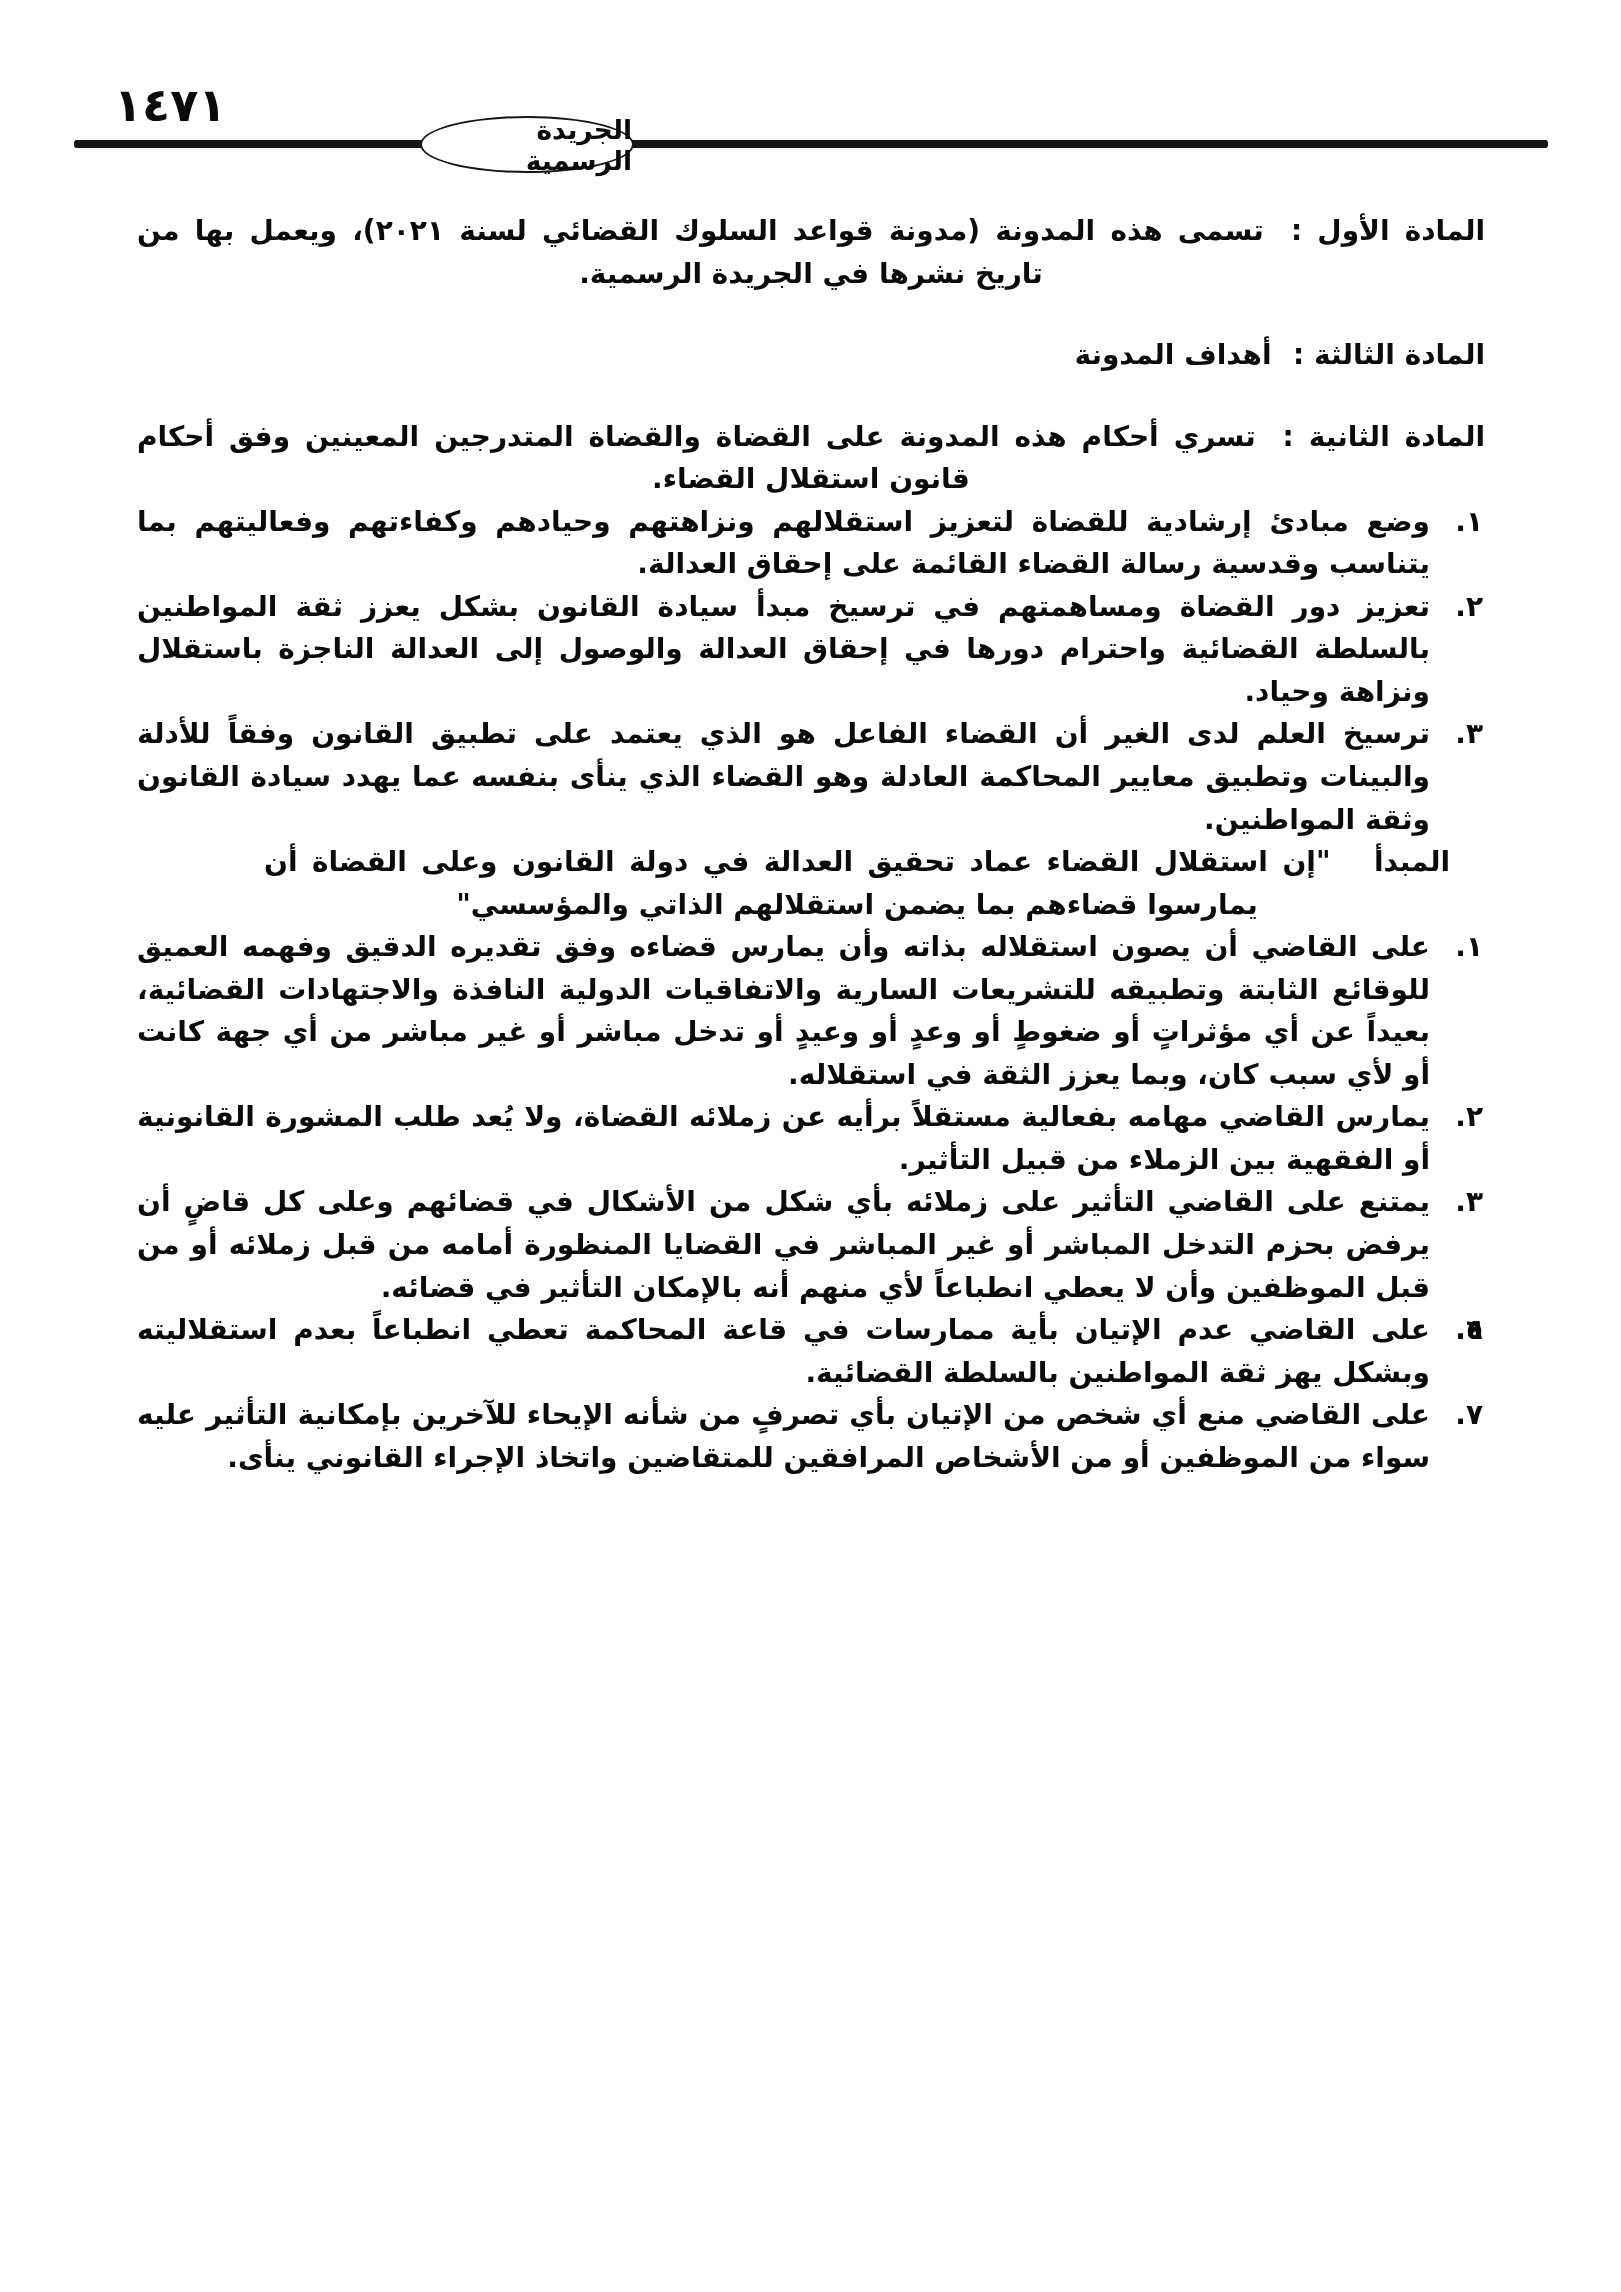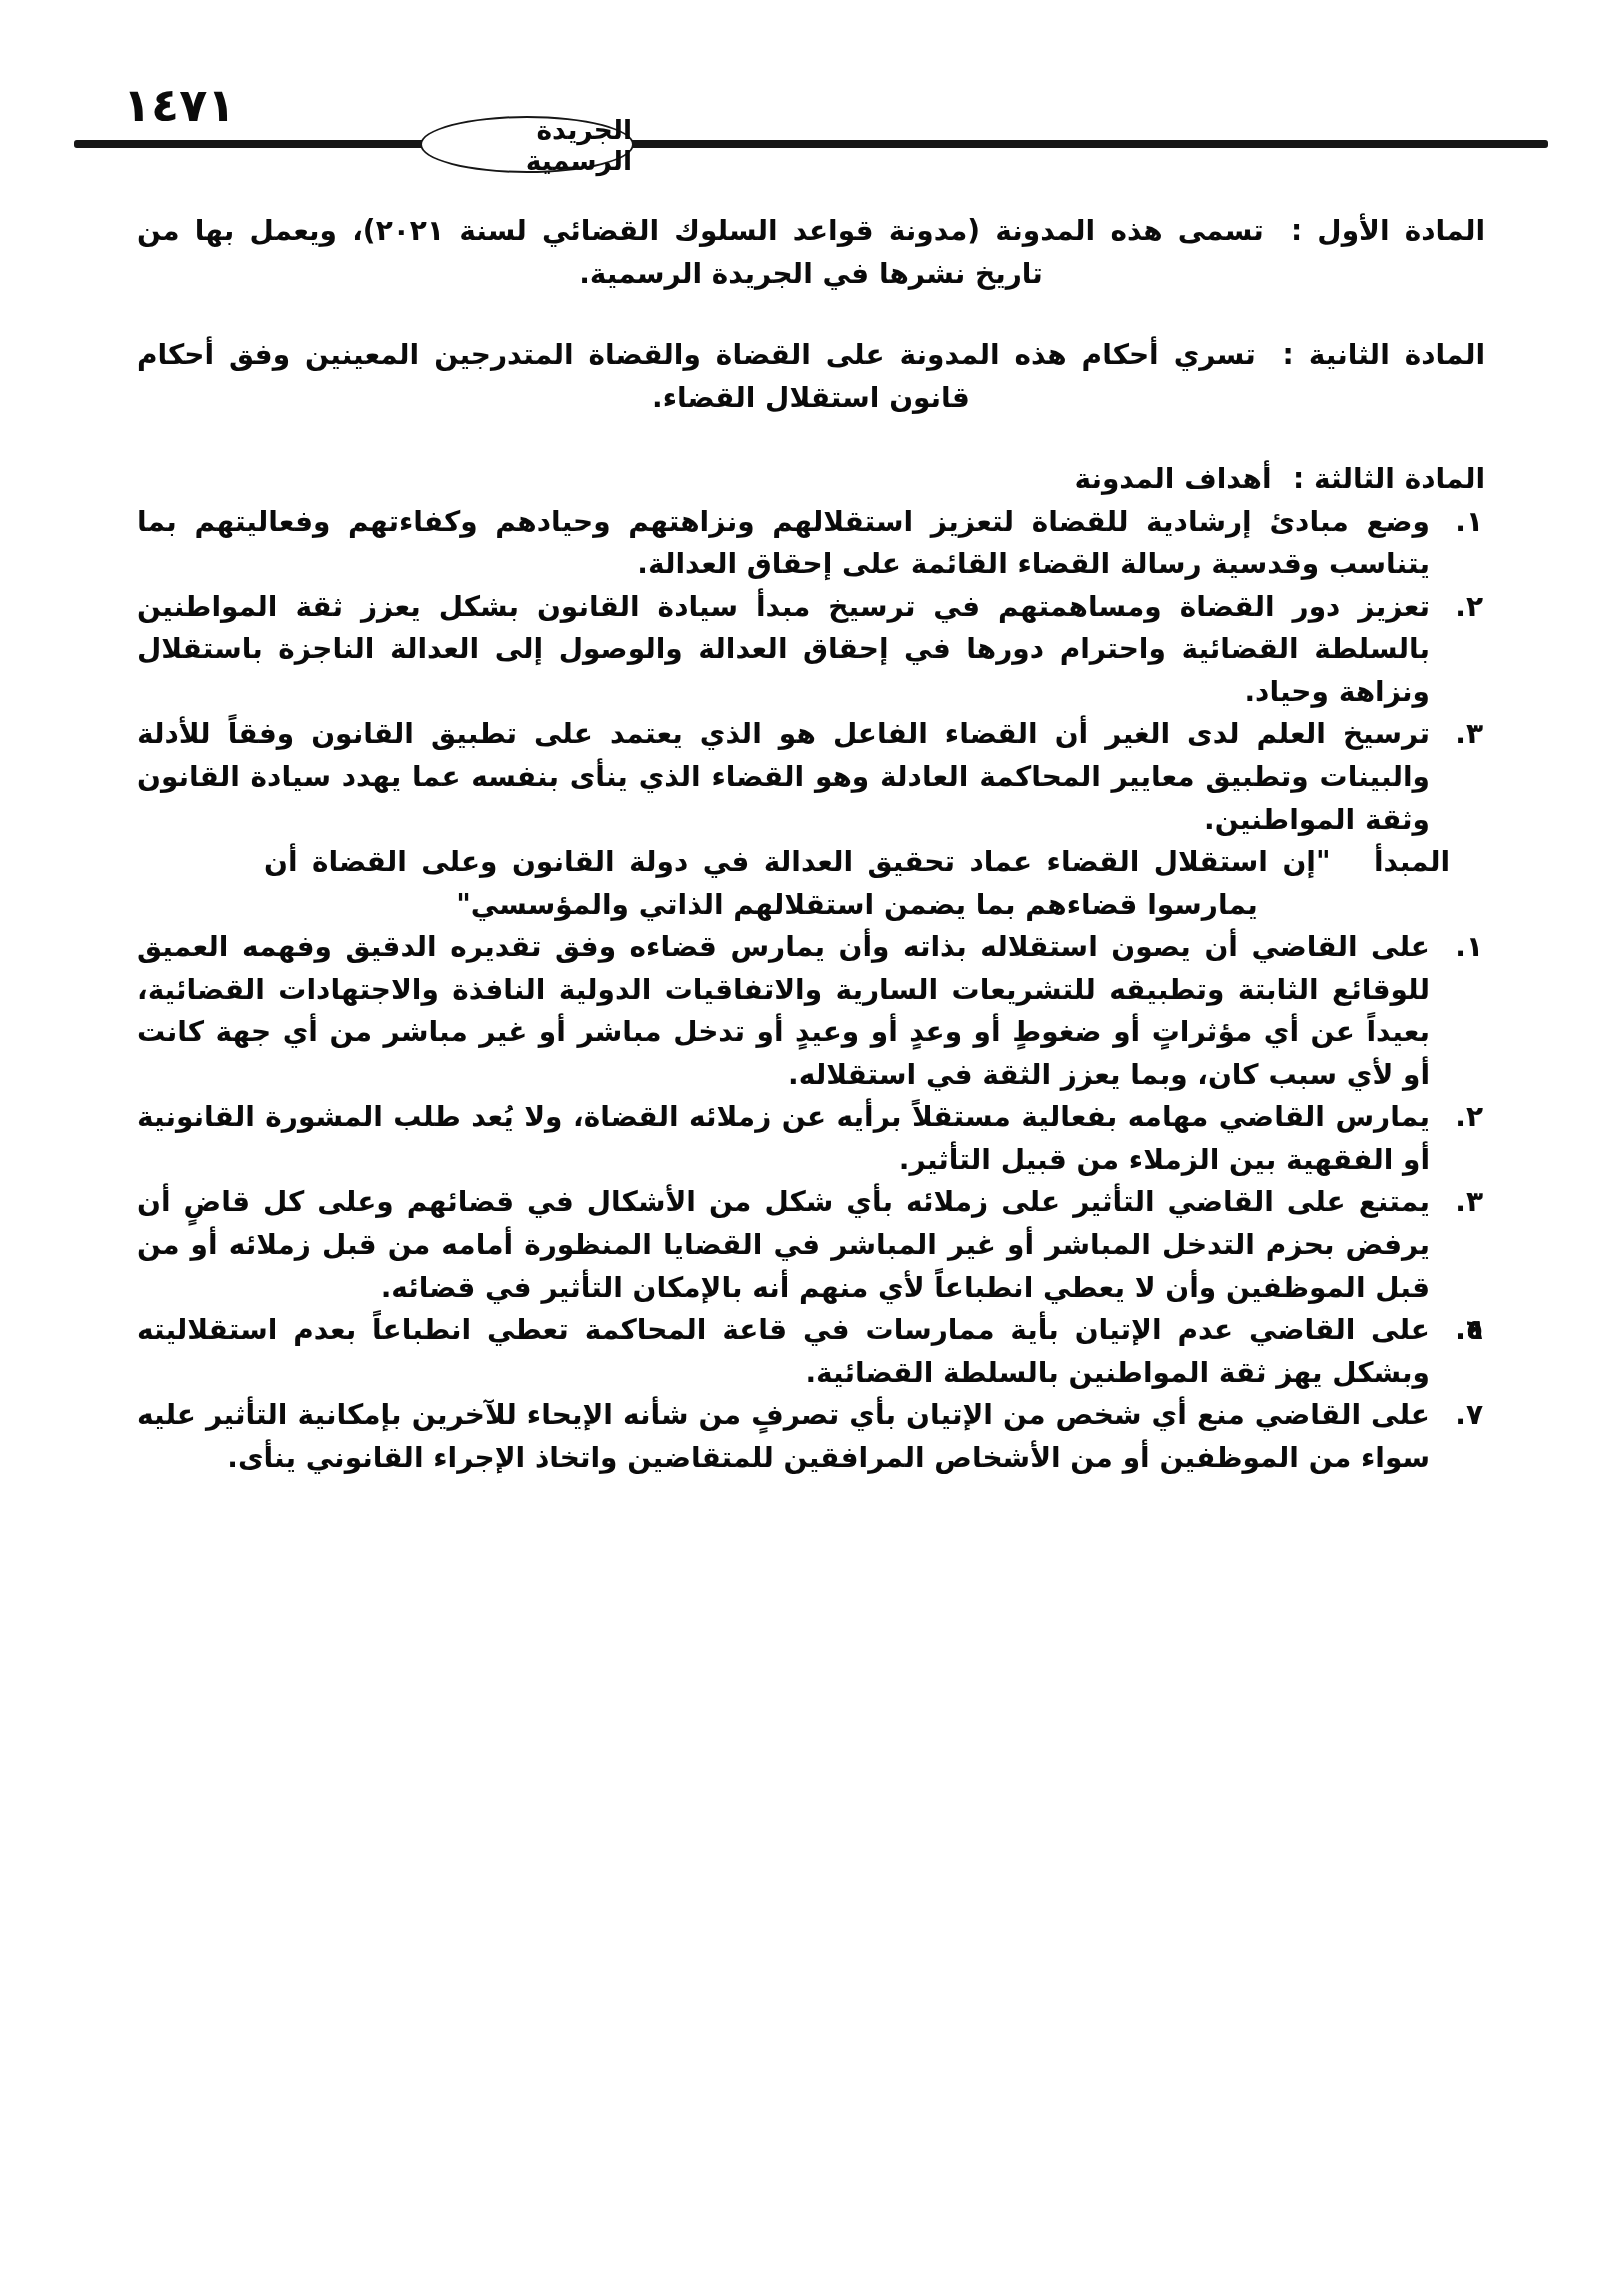--- a/index.html
+++ b/index.html
@@ -12,21 +12,21 @@
     background: #ffffff;
     direction: rtl;
     font-family: "DejaVu Sans", "Liberation Sans", sans-serif;
     color: #0b0b0b;
     font-weight: 700;
     overflow: hidden;
   }
   .page-number {
     position: absolute;
     top: 78px;
-    left: 123px;
+    left: 114px;
     font-size: 46px;
     letter-spacing: 2.9px;
     color: #0b0b0b;
   }
   .header-rule {
     position: absolute;
     top: 140px;
     left: 74px;
     right: 73px;
     height: 7.8px;
@@ -93,28 +93,28 @@
     <span>الجريدة الرسمية</span>
   </div>
 
   <main class="content">
 
     <p class="article center-last">
       <span class="article-label">المادة الأول :</span>
       <span>تسمى هذه المدونة (مدونة قواعد السلوك القضائي لسنة ٢٠٢١)، ويعمل بها من تاريخ نشرها في الجريدة الرسمية.</span>
     </p>
 
+    <p class="article heading gap-before">
+      <span class="article-label">المادة الثالثة :</span>
+      <span>أهداف المدونة</span>
+    </p>
+
     <p class="article center-last gap-before">
       <span class="article-label">المادة الثانية :</span>
       <span>تسري أحكام هذه المدونة على القضاة والقضاة المتدرجين المعينين وفق أحكام قانون استقلال القضاء.</span>
-    </p>
-
-    <p class="article heading gap-before">
-      <span class="article-label">المادة الثالثة :</span>
-      <span>أهداف المدونة</span>
     </p>
 
     <div class="list">
       <p class="item">
         <span class="num">١.</span>
         <span>وضع مبادئ إرشادية للقضاة لتعزيز استقلالهم ونزاهتهم وحيادهم وكفاءتهم وفعاليتهم بما يتناسب وقدسية رسالة القضاء القائمة على إحقاق العدالة.</span>
       </p>
       <p class="item">
         <span class="num">٢.</span>
         <span>تعزيز دور القضاة ومساهمتهم في ترسيخ مبدأ سيادة القانون بشكل يعزز ثقة المواطنين بالسلطة القضائية واحترام دورها في إحقاق العدالة والوصول إلى العدالة الناجزة باستقلال ونزاهة وحياد.</span>

